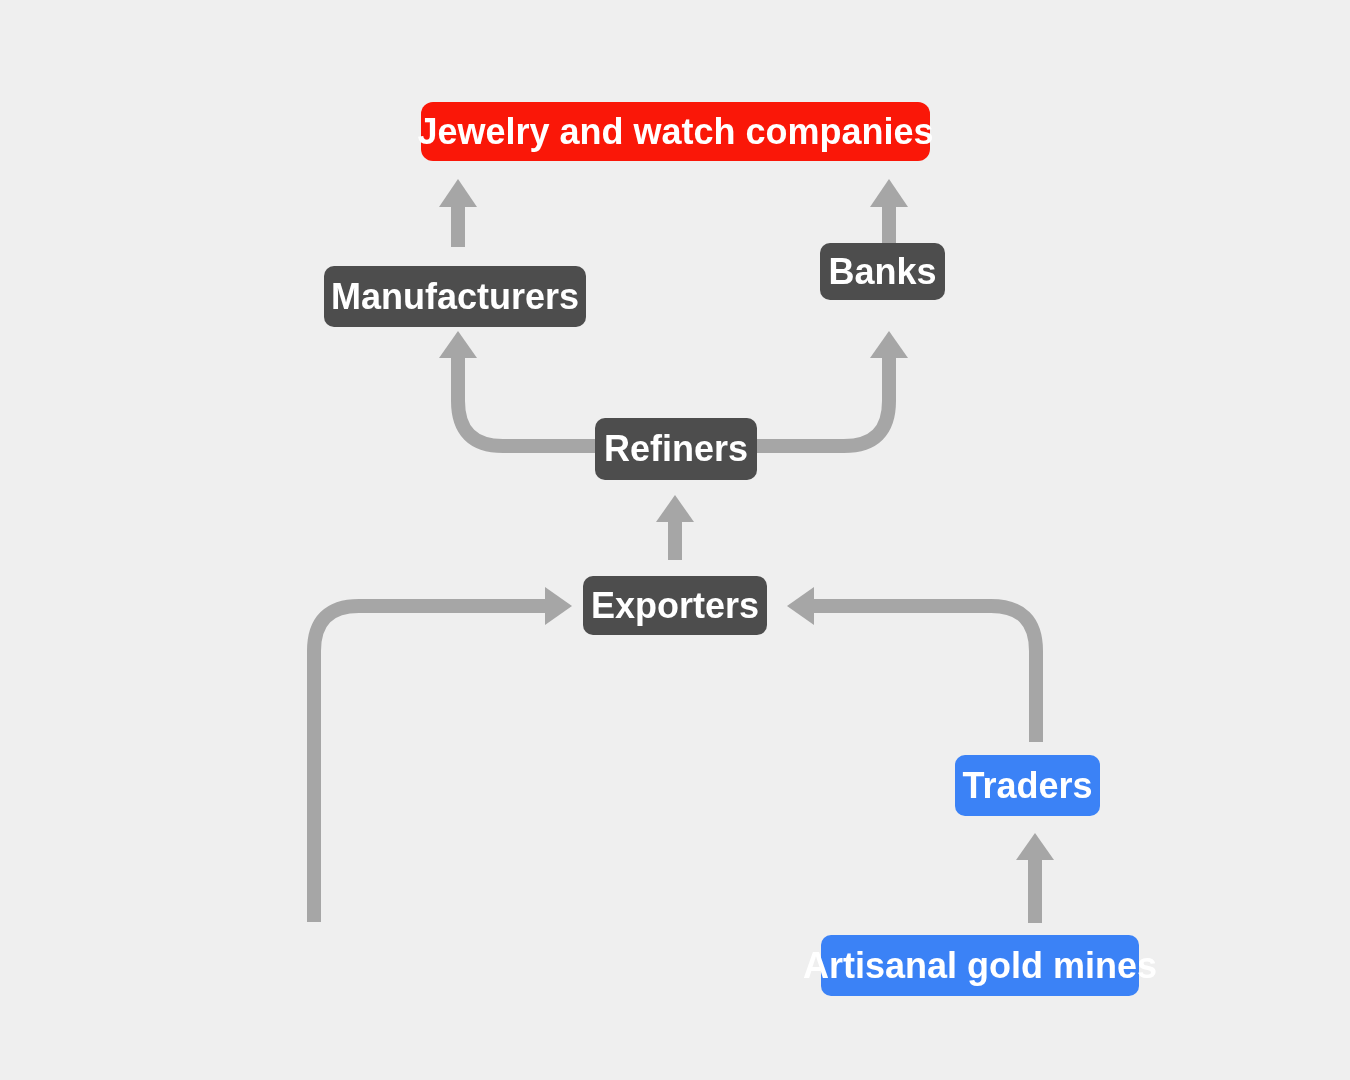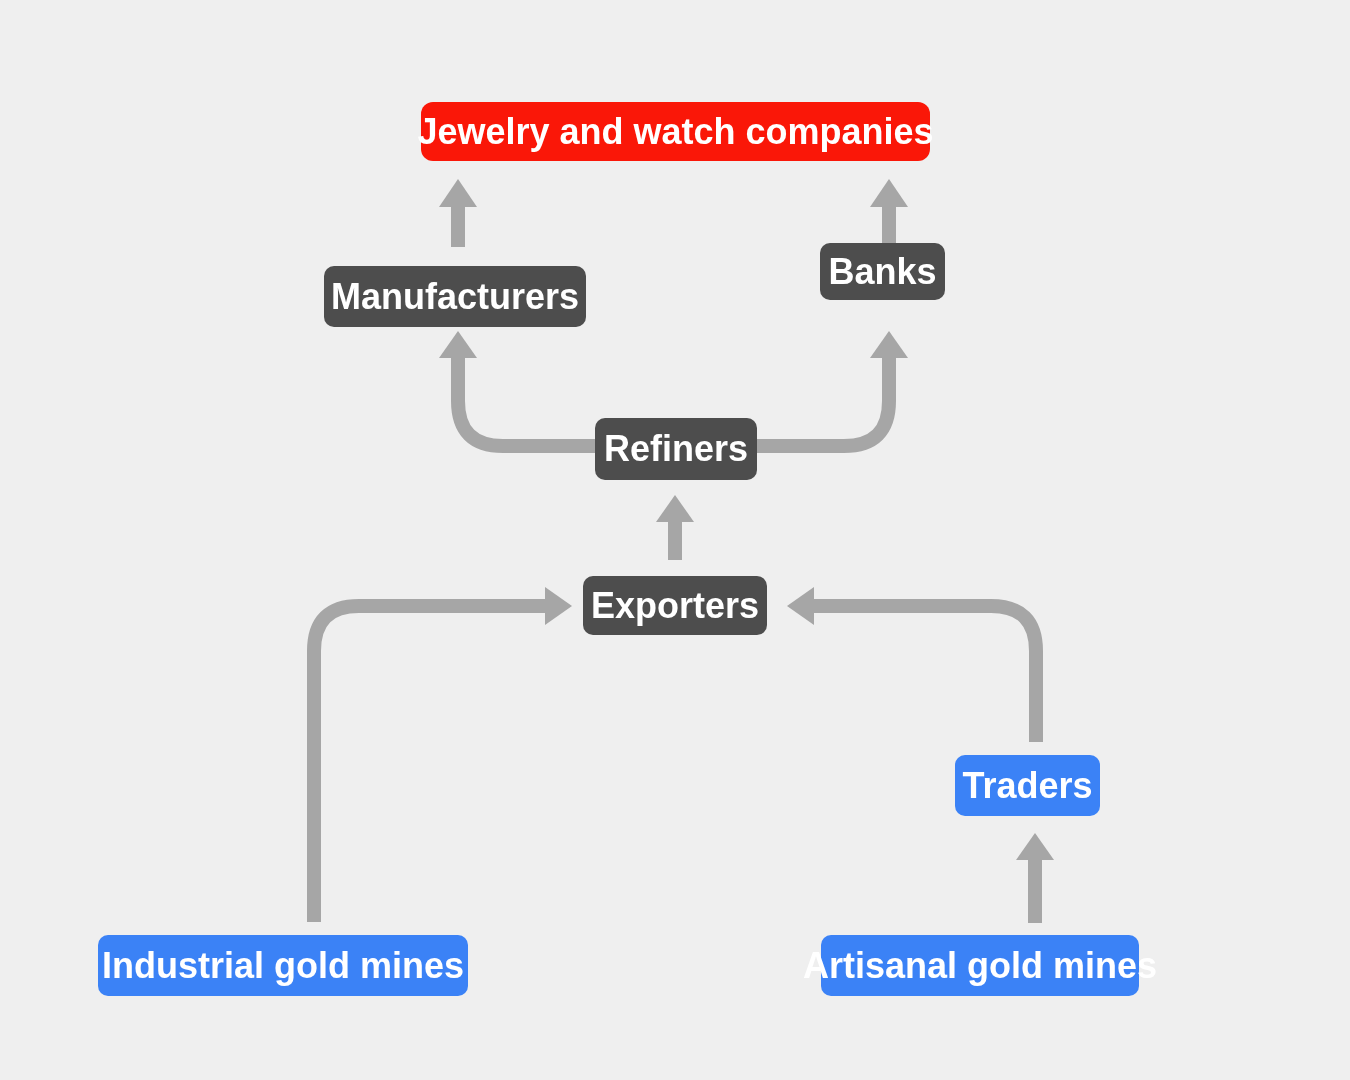--- a/index.html
+++ b/index.html
@@ -109,17 +109,16 @@
   <div class="node dark" id="n-manufacturers">Manufacturers</div>
 
   <div class="node dark" id="n-banks">Banks</div>
 
   <div class="node dark" id="n-exporters">Exporters</div>
 
   <div class="node dark" id="n-refiners">Refiners</div>
 
   <div class="node darker" id="n-traders">Traders</div>
 
-  <div class="node darker" id="n-industrial">Industrial gold mines</div>
 
   <div class="node darker" id="n-artisanal">Artisanal gold mines</div>
 
 </div>
 
 </body></html>

